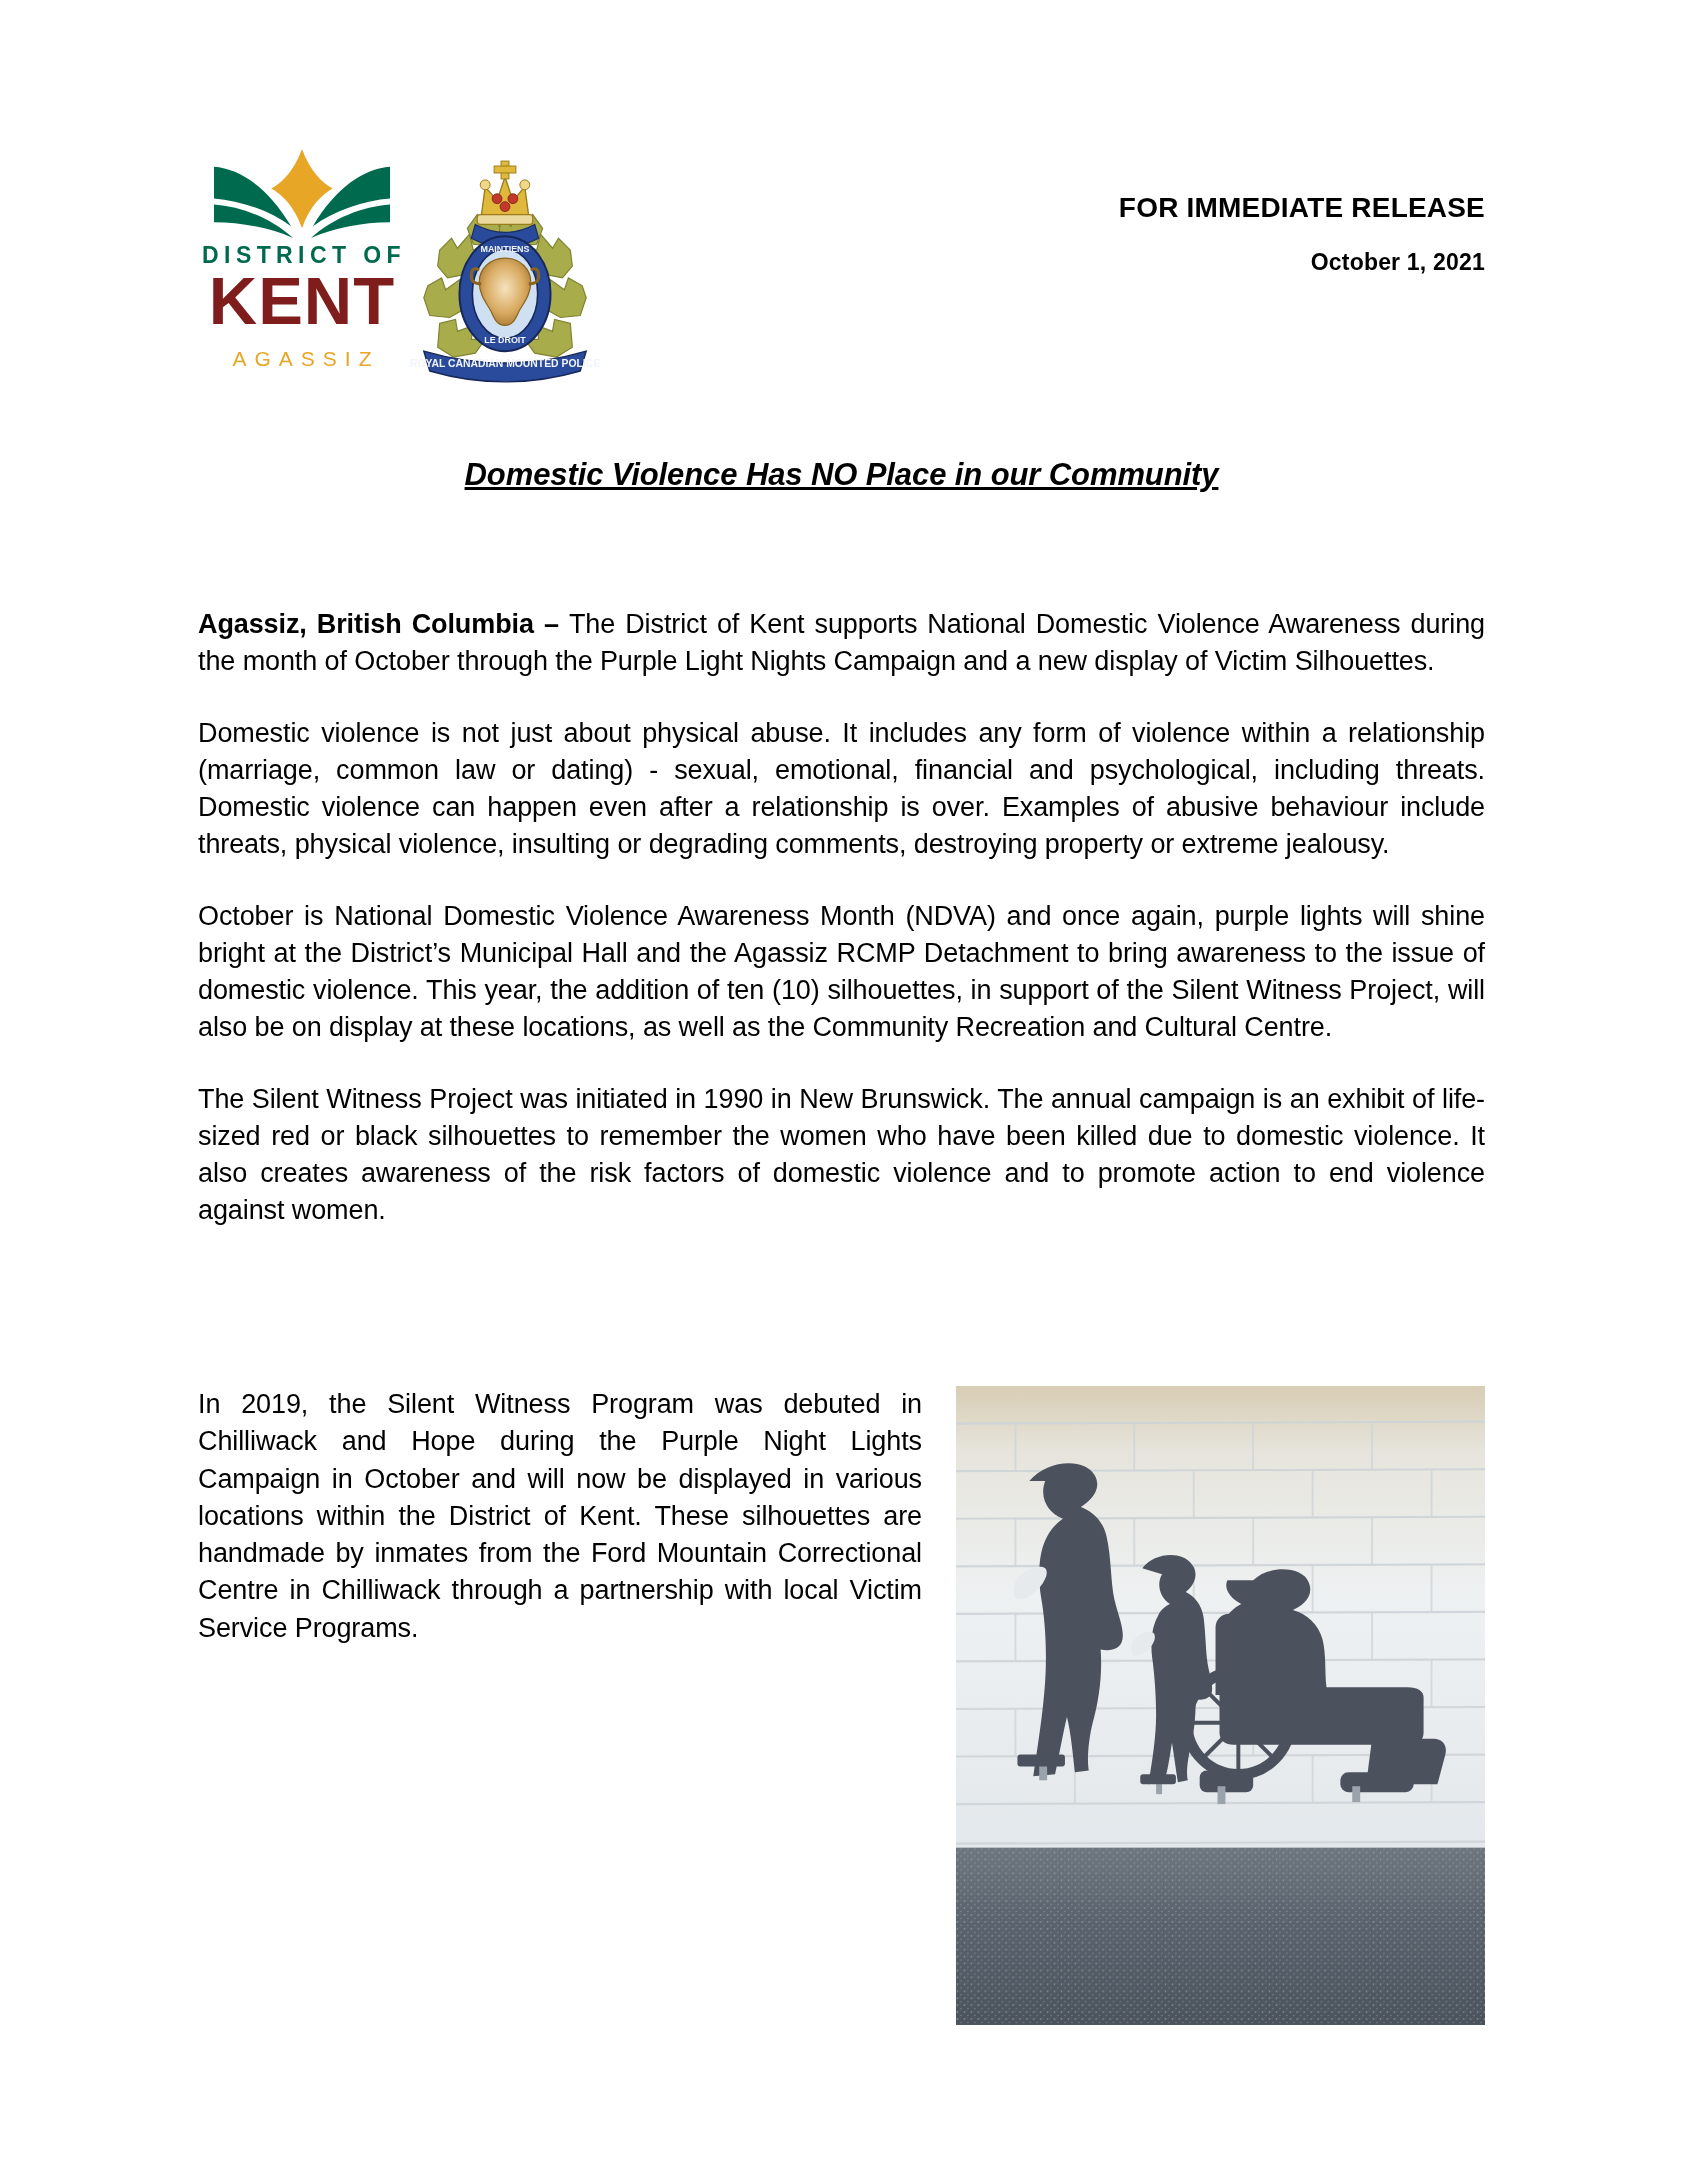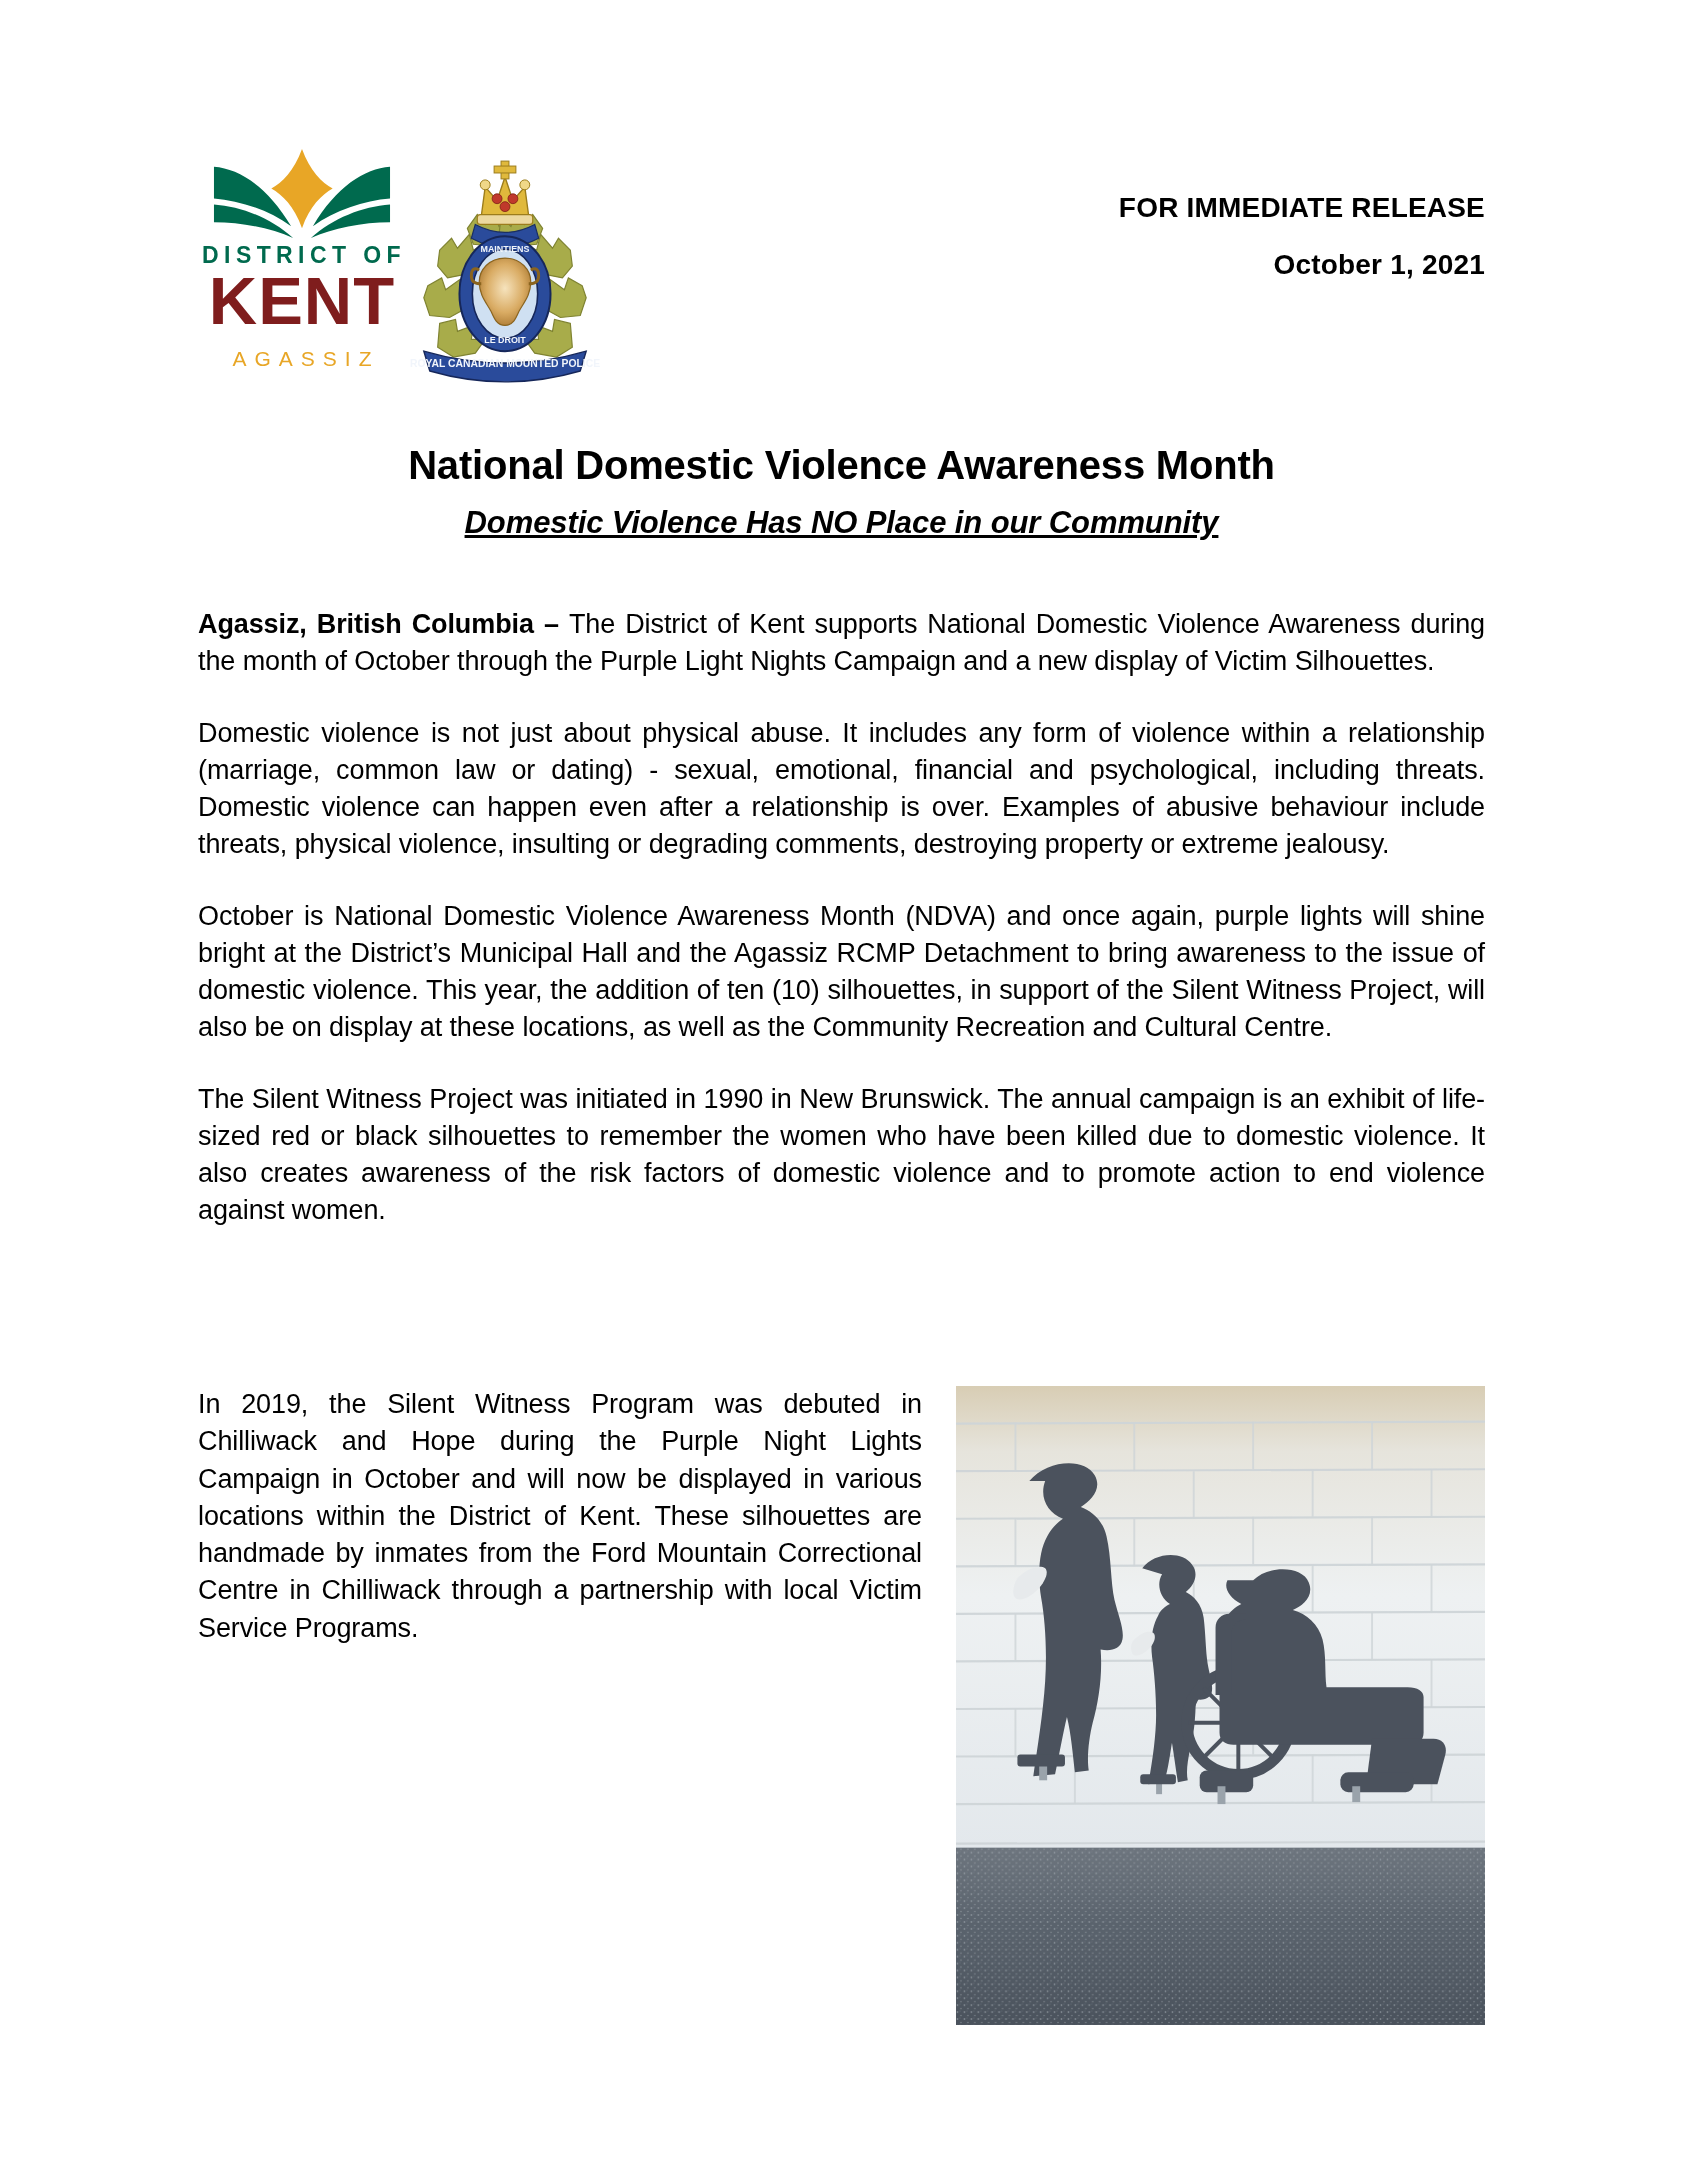--- a/index.html
+++ b/index.html
@@ -92,21 +92,21 @@
     top: 40px;
     text-align: right;
   }
   .for-release {
     font-size: 28px;
     font-weight: bold;
     letter-spacing: 0.2px;
     line-height: 1.35;
   }
   .release-date {
-    font-size: 28px;
+    font-size: 23px;
     font-weight: bold;
     margin-top: 22px;
     letter-spacing: 0.2px;
   }
 
   
   .title-block {
     position: absolute;
     left: 198px;
     top: 441px;
@@ -255,21 +255,20 @@
       </div>
     </div>
 
     <div class="header-right">
       <div class="for-release">FOR IMMEDIATE RELEASE</div>
       <div class="release-date">October 1, 2021</div>
     </div>
   </div>
 
   <div class="title-block">
-    <div class="doc-title">National Domestic Violence Awareness Month</div>
     <div class="doc-subtitle">Domestic Violence Has NO Place in our Community</div>
   </div>
 
   <div class="body-block">
     <p class="para"><span class="lead">Agassiz, British Columbia – </span><span>The District of Kent supports National Domestic Violence Awareness during the month of October through the Purple Light Nights Campaign and a new display of Victim Silhouettes.</span></p>
     <p class="para">Domestic violence is not just about physical abuse. It includes any form of violence within a relationship (marriage, common law or dating) - sexual, emotional, financial and psychological, including threats. Domestic violence can happen even after a relationship is over. Examples of abusive behaviour include threats, physical violence, insulting or degrading comments, destroying property or extreme jealousy.</p>
     <p class="para">October is National Domestic Violence Awareness Month (NDVA) and once again, purple lights will shine bright at the District’s Municipal Hall and the Agassiz RCMP Detachment to bring awareness to the issue of domestic violence.  This year, the addition of ten (10) silhouettes, in support of the Silent Witness Project, will also be on display at these locations, as well as the Community Recreation and Cultural Centre.</p>
     <p class="para">The Silent Witness Project was initiated in 1990 in New Brunswick.  The annual campaign is an exhibit of life-sized red or black silhouettes to remember the women who have been killed due to domestic violence.  It also creates awareness of the risk factors of domestic violence and to promote action to end violence against women.</p>
   </div>
 

